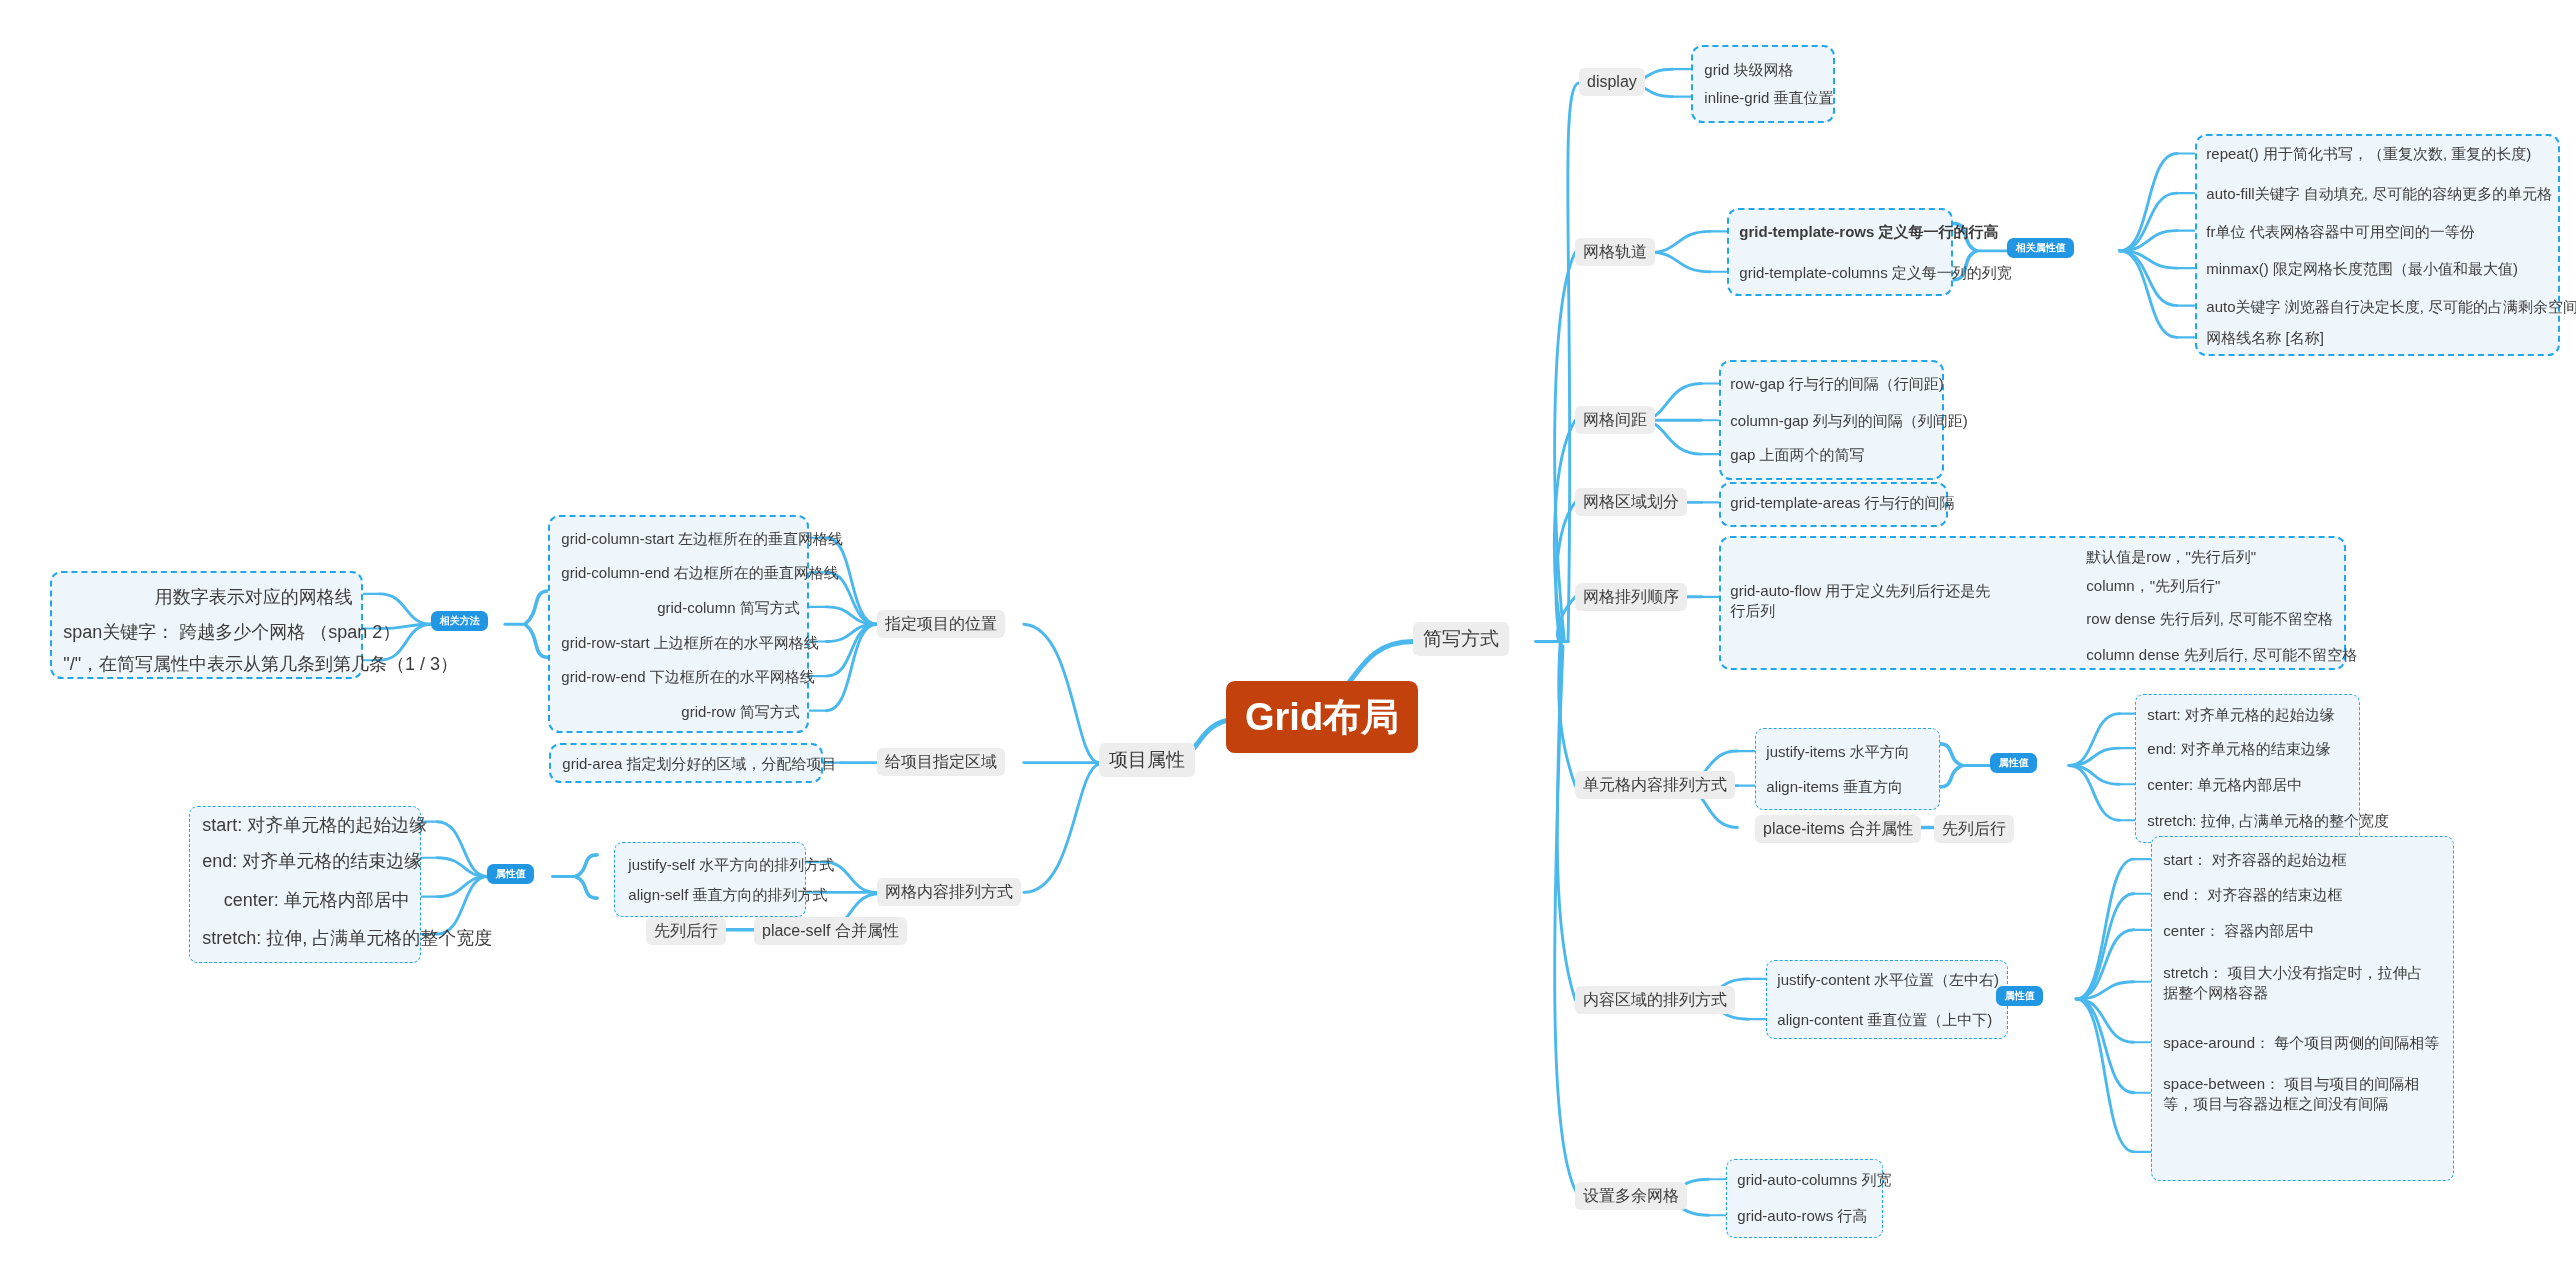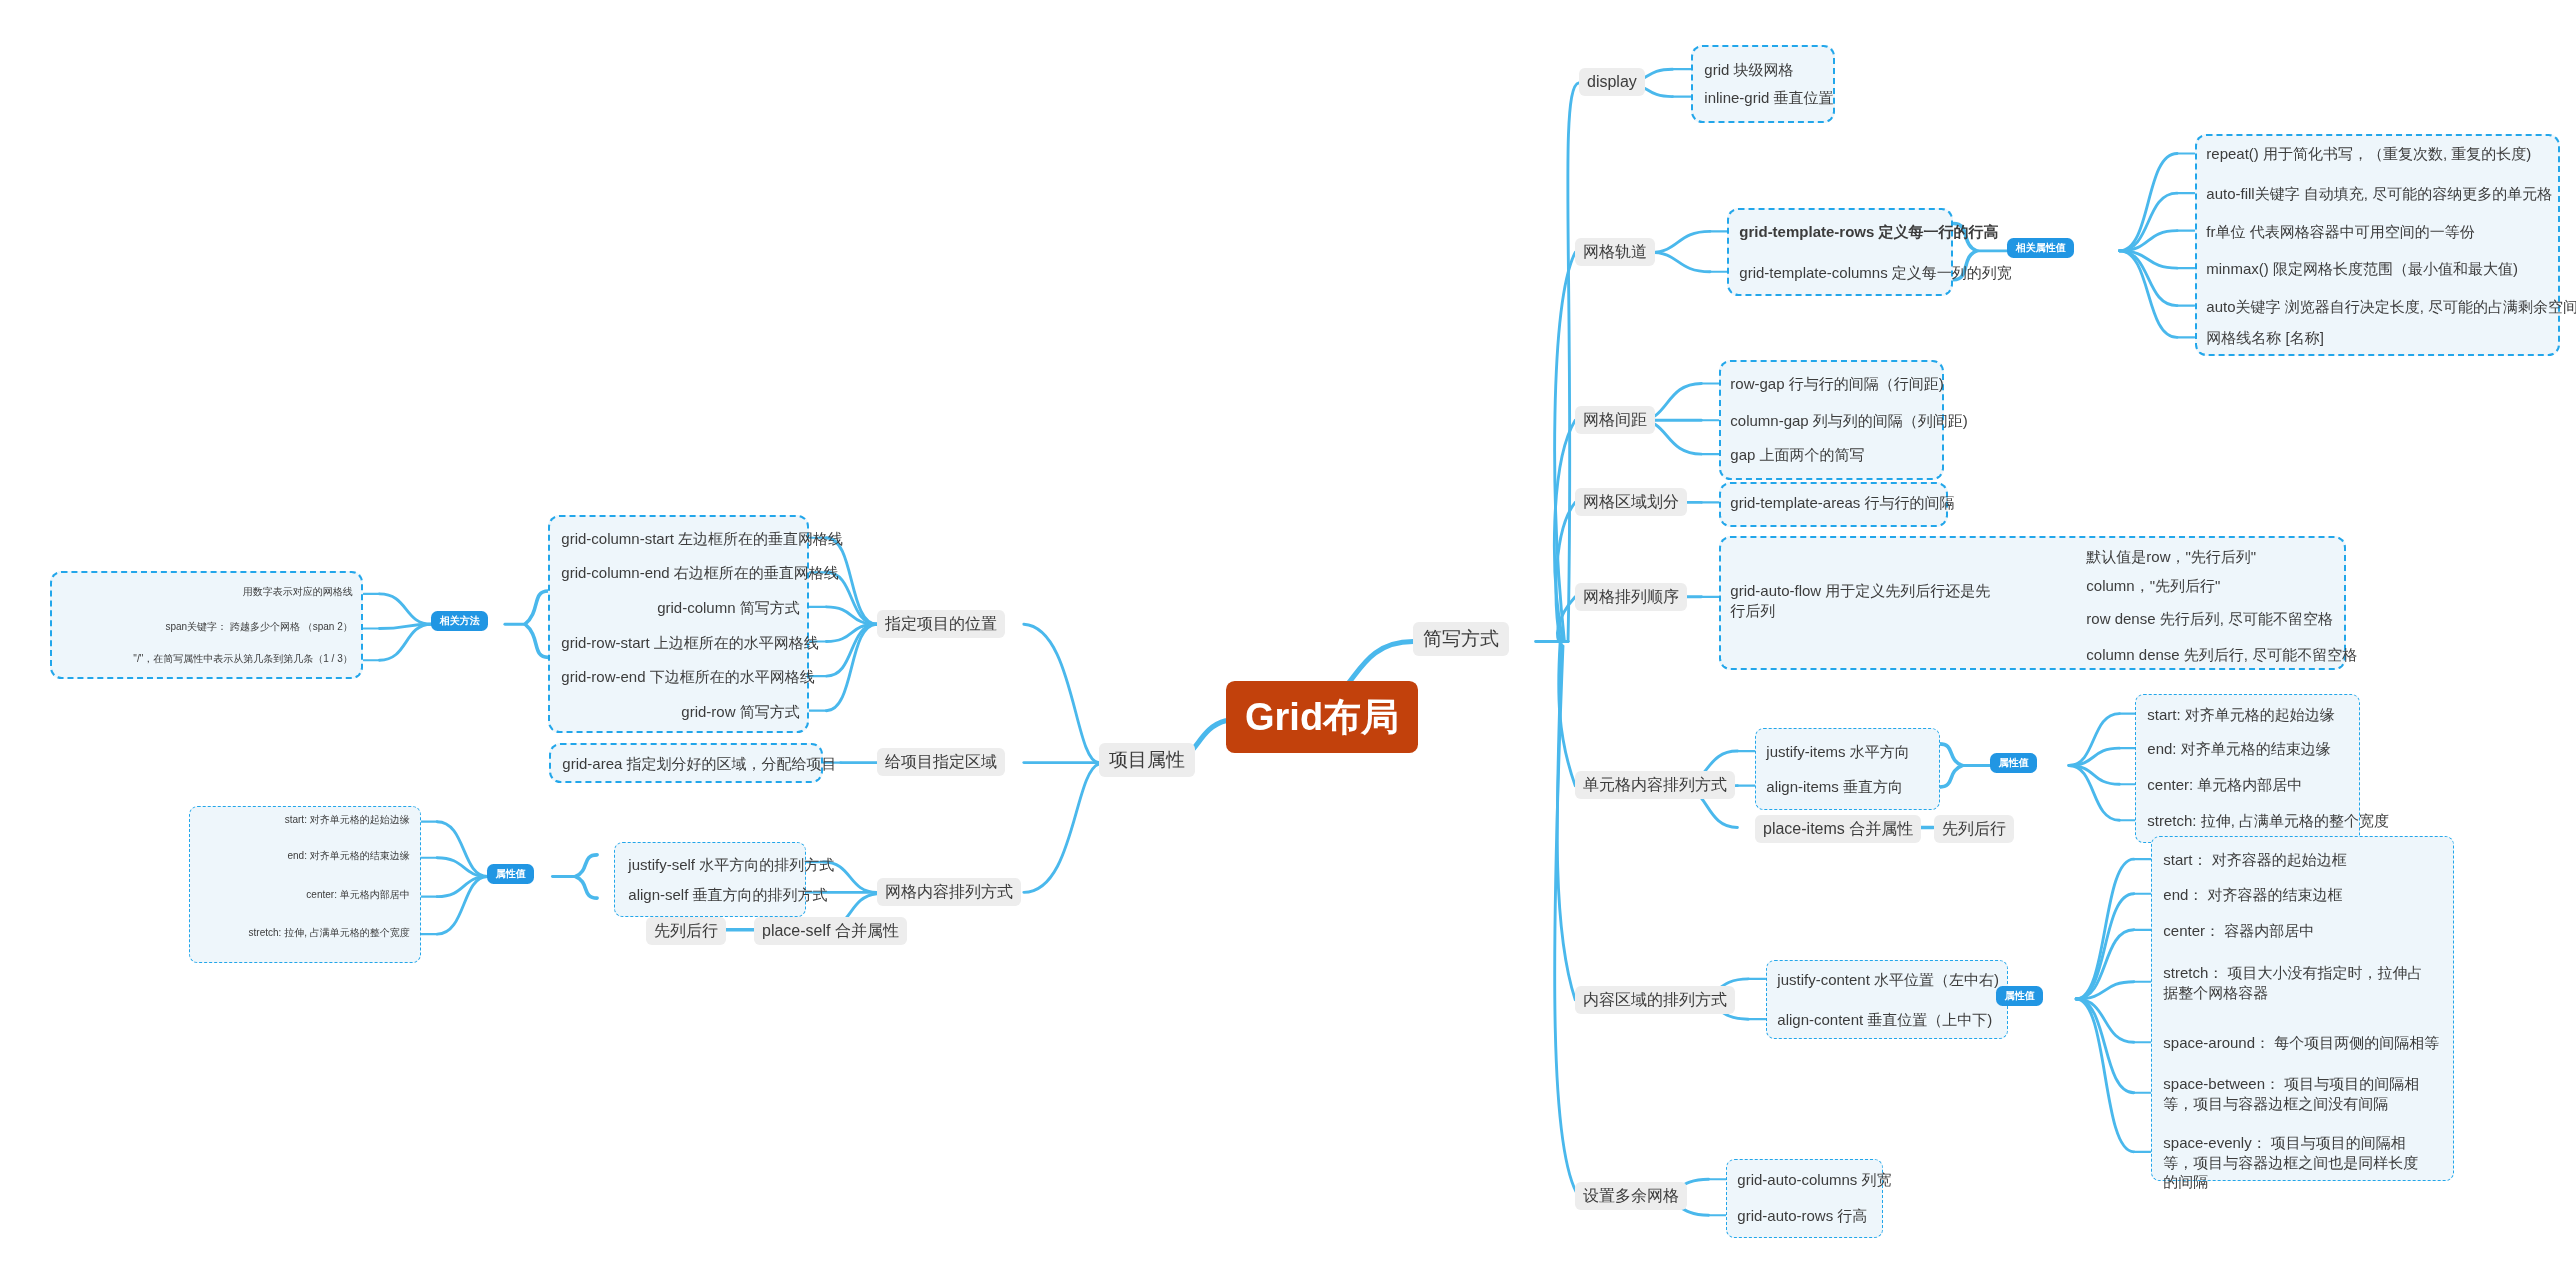--- a/index.html
+++ b/index.html
@@ -66,21 +66,21 @@
     padding: 3.6px 8.7px;
   }
   
   .leaf {
     background: transparent;
     color: #3c3c3c;
     font-size: 15px;
     padding: 1.4px 4.3px;
     border-radius: 3.6px;
   }
-  .leaf.tiny { font-size: 10px; }
+  .leaf.tiny { font-size: 18px; }
   .leaf.wrap { white-space: normal; }
   
   .dashbox {
     position: absolute;
     box-sizing: border-box;
     border: 2.2px dashed #22a6ea;
     border-radius: 11.5px;
     background: #eef6fb;
   }
   .dashbox.thin { border-width: 1.4px; border-radius: 8.7px; }
@@ -324,21 +324,20 @@
   <div class="node chip small" style="left:1575px; top:986px;">内容区域的排列方式</div>
   <div class="node leaf" style="left:1773px; top:969px;">justify-content  水平位置（左中右)</div>
   <div class="node leaf" style="left:1773px; top:1009px;">align-content  垂直位置（上中下)</div>
   <div class="node pill small" style="left:1996px; top:986px;">属性值</div>
   <div class="node leaf" style="left:2159px; top:849px;">start： 对齐容器的起始边框</div>
   <div class="node leaf" style="left:2159px; top:884px;">end： 对齐容器的结束边框</div>
   <div class="node leaf" style="left:2159px; top:920px;">center： 容器内部居中</div>
   <div class="node leaf wrap" style="left:2159px; top:962px; width:273px;">stretch： 项目大小没有指定时，拉伸占据整个网格容器</div>
   <div class="node leaf" style="left:2159px; top:1032px;">space-around： 每个项目两侧的间隔相等</div>
   <div class="node leaf wrap" style="left:2159px; top:1073px; width:273px;">space-between： 项目与项目的间隔相等，项目与容器边框之间没有间隔</div>
-  <div class="node leaf wrap" style="left:2159px; top:1132px; width:273px;">space-evenly： 项目与项目的间隔相等，项目与容器边框之间也是同样长度的间隔</div>
 
   <div class="node chip small" style="left:1575px; top:1182px;">设置多余网格</div>
   <div class="node leaf" style="left:1733px; top:1169px;">grid-auto-columns  列宽</div>
   <div class="node leaf" style="left:1733px; top:1205px;">grid-auto-rows  行高</div>
 
   <div class="node chip small" style="left:877px; top:610px;">指定项目的位置</div>
   <div class="node leaf ralign" style="left:557px; top:528px; width:247px;">grid-column-start  左边框所在的垂直网格线</div>
   <div class="node leaf ralign" style="left:557px; top:562px; width:247px;">grid-column-end  右边框所在的垂直网格线</div>
   <div class="node leaf ralign" style="left:557px; top:597px; width:247px;">grid-column 简写方式</div>
   <div class="node leaf ralign" style="left:557px; top:632px; width:247px;">grid-row-start  上边框所在的水平网格线</div>

